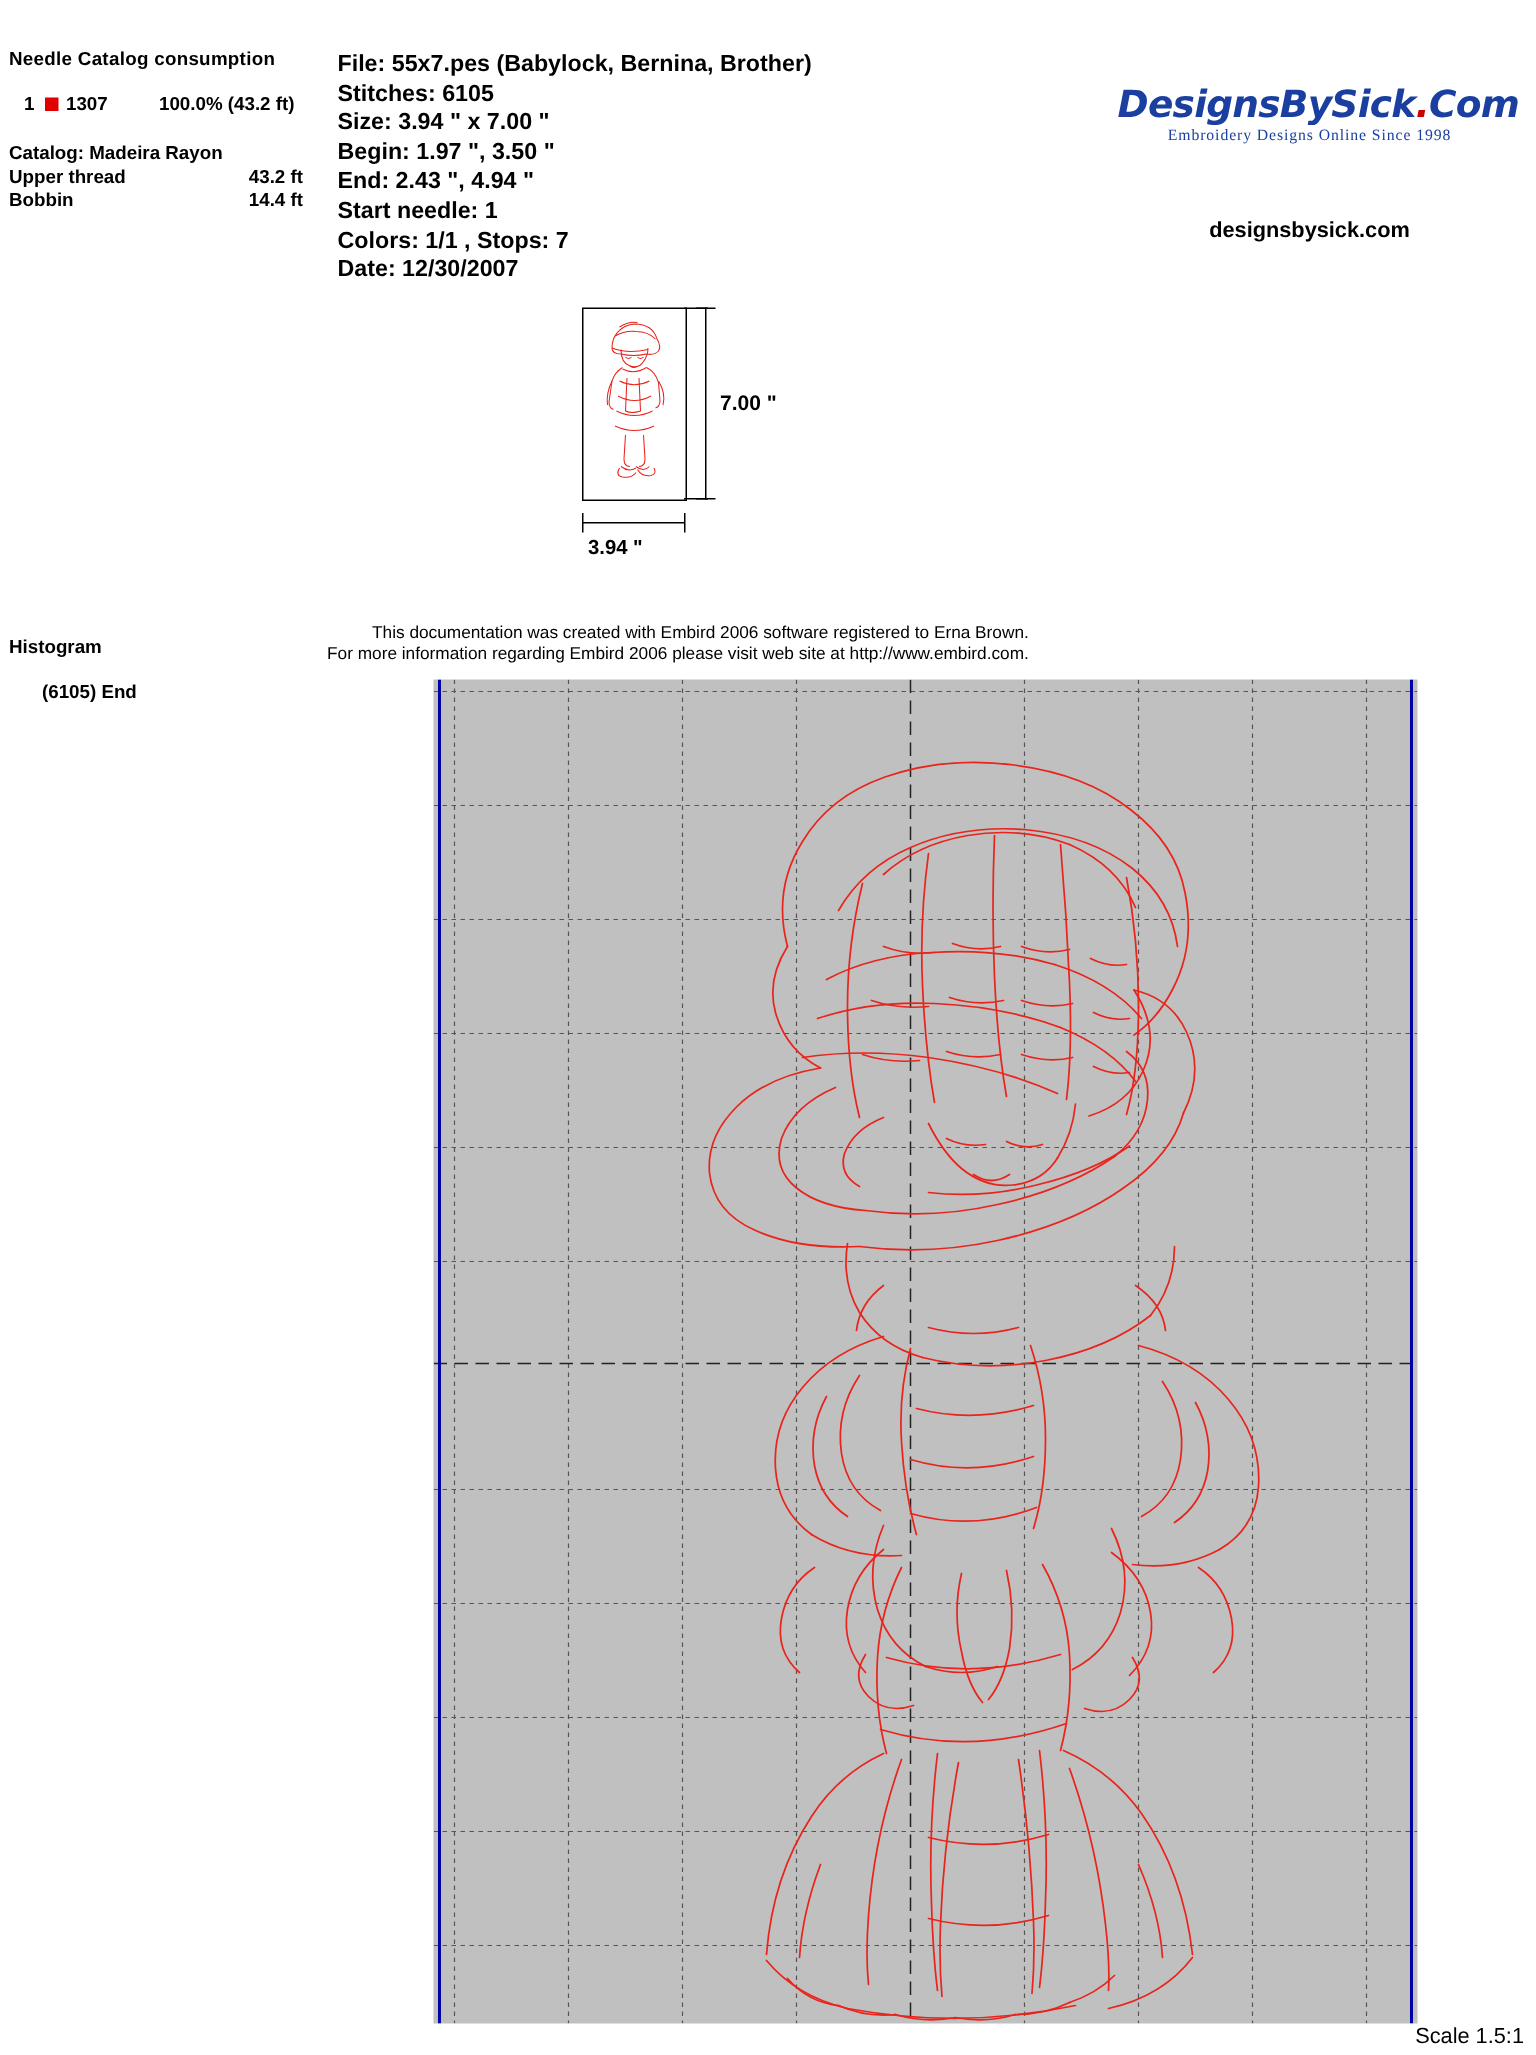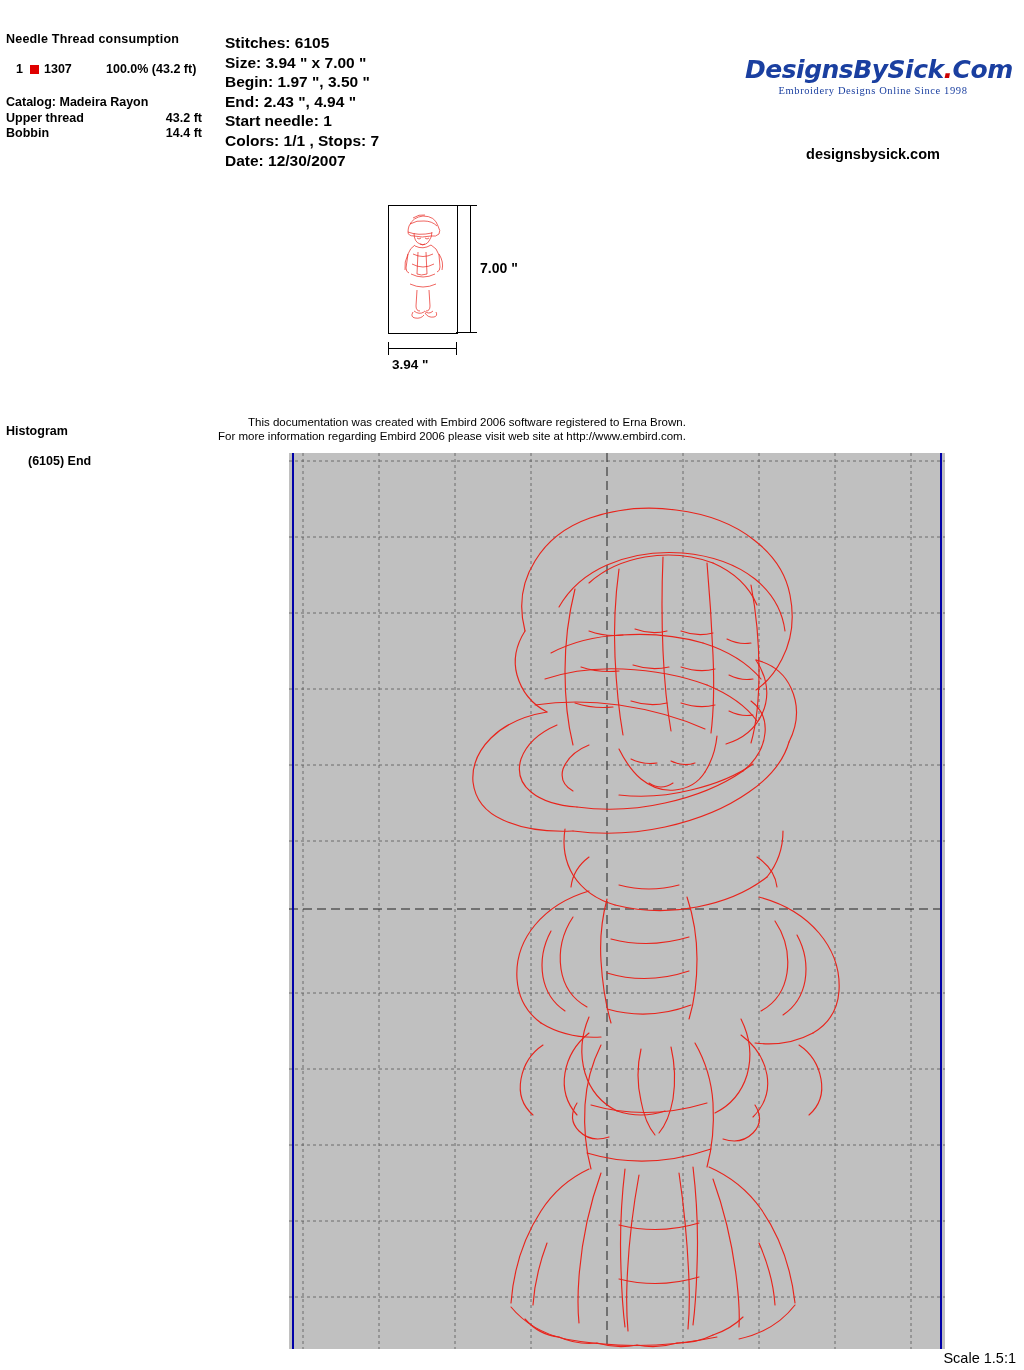--- a/index.html
+++ b/index.html
@@ -196,21 +196,21 @@
 
   #scale-label {
     right: 8px; top: 1350px;
     font-size: 14.5px;
     font-weight: normal;
   }
 </style>
 </head>
 <body>
 
-<div class="abs" id="needle-header">Needle  Thread consumption</div>
+<div class="abs" id="needle-header">Needle  Catalog consumption</div>
 
 <div class="abs" id="needle-row">
   <span class="num">1</span>
   <span class="swatch"></span>
   <span class="count">1307</span>
   <span class="pct">100.0% (43.2 ft)</span>
 </div>
 
 <div class="abs" id="catalog-line">Catalog: Madeira Rayon</div>
 
@@ -221,20 +221,21 @@
 
 <div class="abs thread-line" id="bobbin">
   <span>Bobbin</span>
   <span>14.4 ft</span>
 </div>
 
 <div class="abs" id="histogram-title">Histogram</div>
 <div class="abs" id="histogram-end">(6105) End</div>
 
 <div class="abs" id="fileinfo">
+  <div>File: 55x7.pes  (Babylock, Bernina, Brother)</div>
   <div>Stitches: 6105</div>
   <div>Size: 3.94 " x 7.00 "</div>
   <div>Begin: 1.97 ", 3.50 "</div>
   <div>End: 2.43 ", 4.94 "</div>
   <div>Start needle: 1</div>
   <div>Colors: 1/1 , Stops: 7</div>
   <div>Date: 12/30/2007</div>
 </div>
 
 <div class="abs" id="logo-wrap">

